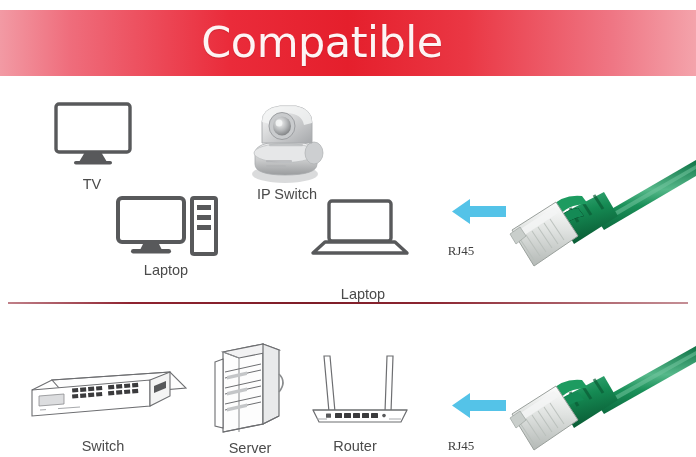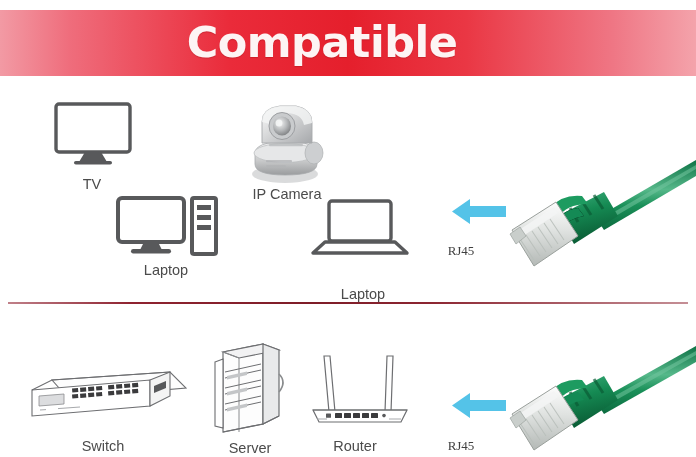--- a/index.html
+++ b/index.html
@@ -38,21 +38,21 @@
   .banner-title {
     position: absolute;
     left: 0;
     top: 0;
     width: 644px;
     height: 66px;
     line-height: 64px;
     text-align: center;
     color: #fdf4f4;
     font-family: "DejaVu Sans", sans-serif;
-    font-weight: bold;
+    font-weight: normal;
     font-size: 43px;
     letter-spacing: -0.5px;
     text-shadow: 0 1px 1px rgba(120,0,0,0.25);
     border-radius: 15px;
   }
 
   
   .divider {
     position: absolute;
     left: 8px;
@@ -140,21 +140,21 @@
       <path d="M40 26 Q40 12 58 10 L74 10 Q90 13 90 27 L82 29 Q80 18 66 17 Q50 17 48 28 Z" fill="#f4f5f5" opacity="0.8"></path>
 
       <ellipse cx="60" cy="30" rx="13" ry="13.5" fill="#c9cbcd" stroke="#9d9fa2" stroke-width="1"></ellipse>
       <ellipse cx="60" cy="30" rx="9" ry="9.5" fill="url(#lensG)"></ellipse>
       <ellipse cx="57" cy="27" rx="3.4" ry="3.6" fill="#f6f7f7" opacity="0.85"></ellipse>
 
       <rect x="47" y="48" width="34" height="2.2" rx="1" fill="#b9bbbd" opacity="0.8"></rect>
       <rect x="44" y="64" width="26" height="2.2" rx="1" fill="#b0b2b4" opacity="0.75"></rect>
       <rect x="44" y="69" width="20" height="2" rx="1" fill="#b0b2b4" opacity="0.6"></rect>
     </svg>
-    <div class="cell-label" style="top:90px;">IP Camera</div>
+    <div class="cell-label" style="top:90px;">IP Switch</div>
   </div>
 
   <div class="cell" style="left:106px; top:196px; width:120px; height:90px;">
     <svg width="120" height="62" viewBox="0 0 120 62">
 
       <rect x="12" y="2" width="66" height="44" rx="4" ry="4" fill="none" stroke="#58595b" stroke-width="4"></rect>
       <path d="M38 46 L34 54 L56 54 L52 46 Z" fill="#58595b"></path>
       <rect x="25" y="53" width="40" height="4.4" rx="2.2" fill="#58595b"></rect>
 
       <rect x="86" y="2" width="24" height="56" rx="2" ry="2" fill="none" stroke="#58595b" stroke-width="4"></rect>

